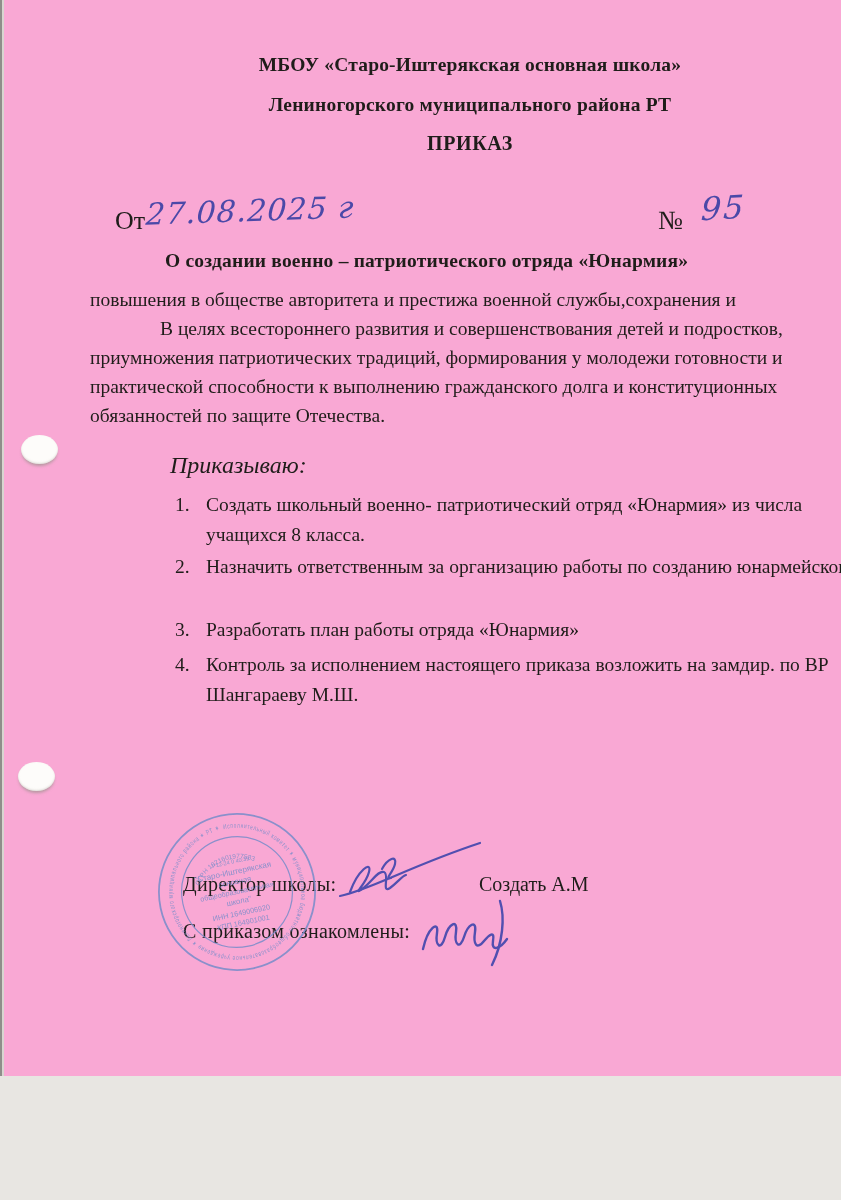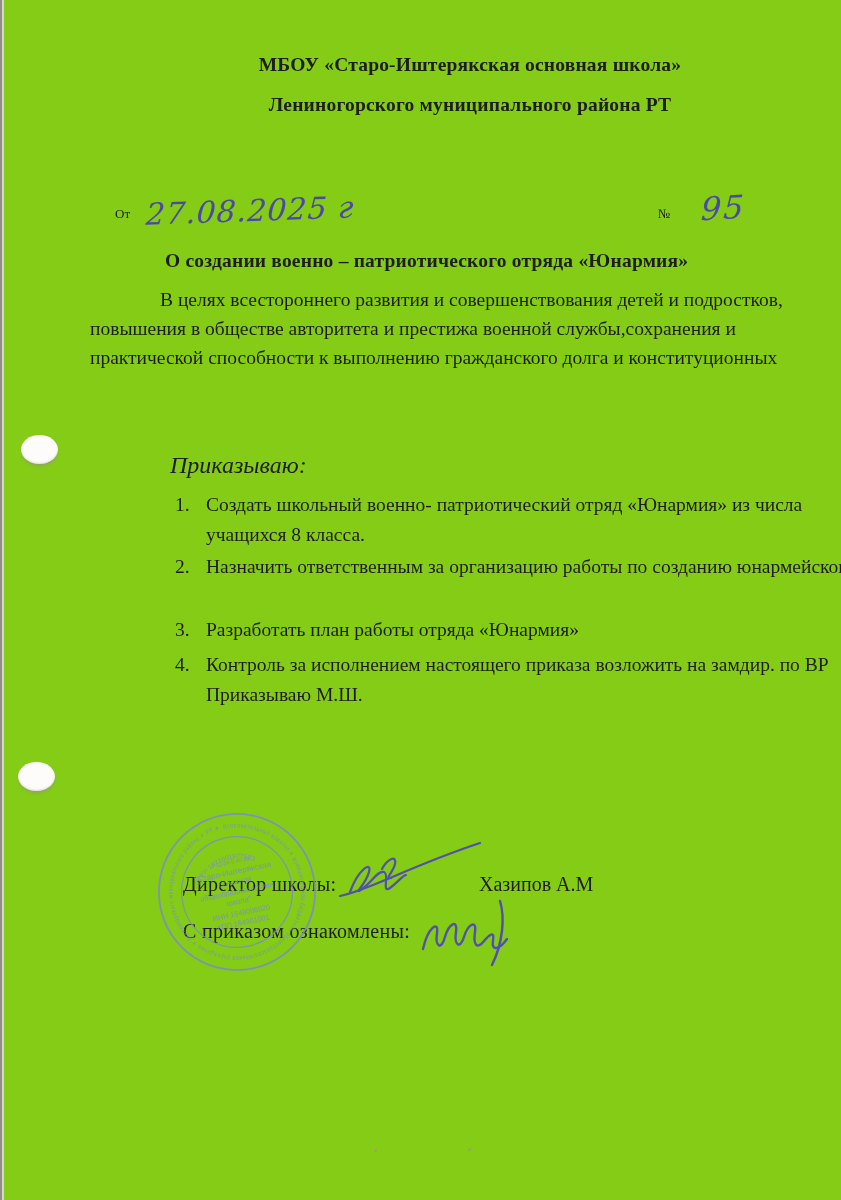--- a/index.html
+++ b/index.html
@@ -1,19 +1,19 @@
 <!DOCTYPE html>
 <html lang="ru"><head>
 <meta charset="utf-8">
 <style>
   html,body{margin:0;padding:0;background:#e8e6e2;}
   .page{
     position:relative;
-    width:841px;height:1200px;
-    background:#84cc16;
+    width:841px;height:1076px;
+    background:#f9a8d4;
     overflow:hidden;
     font-family:"Liberation Serif","DejaVu Serif",serif;
     color:#1f1d1a;
   }
   
   .edge-left{position:absolute;left:0;top:0;width:2px;height:100%;background:#8f8d8a;}
   .edge-left2{position:absolute;left:2px;top:0;width:2px;height:100%;background:#d8d5d0;}
 
   
   .hole{
@@ -22,21 +22,21 @@
     box-shadow:0 3px 3px -1px rgba(150,144,136,.65), inset 0 -1px 2px rgba(180,175,168,.4);
   }
   .hole.top{left:21px;top:435px;}
   .hole.bottom{left:18px;top:762px;}
 
   .abs{position:absolute;}
 
   .org-head{left:100px;width:740px;text-align:center;font-weight:bold;font-size:19.5px;letter-spacing:.2px;}
   .doc-title{left:100px;width:740px;text-align:center;font-weight:bold;font-size:20px;letter-spacing:.6px;}
 
-  .printed{font-size:13px;}
+  .printed{font-size:26px;}
   .ink{
     color:#4b49a8;
     font-style:italic;
     font-family:"DejaVu Serif","Liberation Serif",serif;
   }
   .ink-date{left:146px;top:193px;font-size:30px;transform:rotate(-2deg) skewX(-6deg);letter-spacing:1px;}
   .ink-num{left:701px;top:189px;font-size:32px;transform:rotate(-3deg) skewX(-6deg);letter-spacing:2px;}
 
   .subject{left:165px;top:250px;font-weight:bold;font-size:19.5px;letter-spacing:.2px;text-align:center;}
 
@@ -76,32 +76,35 @@
 
 <div class="page">
   <div class="edge-left"></div>
   <div class="edge-left2"></div>
 
   <div class="hole top"></div>
   <div class="hole bottom"></div>
 
   <div class="abs org-head" style="top:54px;">МБОУ «Старо-Иштерякская основная школа»</div>
   <div class="abs org-head" style="top:94px;">Лениногорского муниципального района РТ</div>
+  <div class="abs doc-title" style="top:132px;">ПРИКАЗ</div>
 
   <div class="abs printed" style="left:115px;top:206px;">От</div>
   <div class="abs ink ink-date">27.08.2025 г</div>
   <div class="abs printed" style="left:658px;top:206px;">№</div>
   <div class="abs ink ink-num">95</div>
 
   <div class="abs subject">О создании военно – патриотического отряда «Юнармия»</div>
 
   <div class="abs preamble">
+    <div class="ln">повышения в обществе авторитета и престижа военной службы,сохранения и</div>
     <div class="ln first">В целях всестороннего развития и совершенствования  детей и подростков,</div>
-    <div class="ln">повышения в обществе авторитета и престижа военной службы,сохранения и</div>
+    <div class="ln">приумножения патриотических традиций, формирования у молодежи готовности и</div>
     <div class="ln">практической способности к выполнению гражданского долга и конституционных</div>
+    <div class="ln">обязанностей по защите Отечества.</div>
   </div>
 
   <div class="abs order-lead">Приказываю:</div>
 
   <div class="abs order-list">
     <div class="order-item oi-1">
       <span class="num">1.</span>
       <div class="itext">
         <div class="ln">Создать школьный военно- патриотический отряд «Юнармия» из числа</div>
         <div class="ln">учащихся 8 класса.</div>
@@ -116,21 +119,21 @@
     <div class="order-item oi-3">
       <span class="num">3.</span>
       <div class="itext">
         <div class="ln">Разработать план работы отряда «Юнармия»</div>
       </div>
     </div>
     <div class="order-item oi-4">
       <span class="num">4.</span>
       <div class="itext">
         <div class="ln">Контроль за исполнением настоящего приказа возложить на замдир. по ВР</div>
-        <div class="ln">Приказываю М.Ш.</div>
+        <div class="ln">Шангараеву М.Ш.</div>
       </div>
     </div>
   </div>
 
   <div class="abs stamp-wrap">
     <svg width="168" height="168" viewBox="0 0 170 170">
       <g transform="rotate(-12 85 85)" fill="none" stroke="#7b8dca">
         <circle cx="85" cy="85" r="79" stroke-width="1.8"></circle>
         <circle cx="85" cy="85" r="56" stroke-width="1.2"></circle>
         <defs>
@@ -150,21 +153,21 @@
           <text x="85" y="87" font-size="7.2">общеобразовательная</text>
           <text x="85" y="97" font-size="7.8">школа"</text>
           <text x="85" y="109" font-size="7.4">ИНН 1649006920</text>
           <text x="85" y="119" font-size="7.4">КПП 164901001</text>
         </g>
       </g>
     </svg>
   </div>
 
   <div class="abs sig-label director-label">Директор школы:</div>
-  <div class="abs director-name">Хазипов А.М</div>
+  <div class="abs director-name">Создать А.М</div>
   <div class="abs sig-label ack-label">С приказом ознакомлены:</div>
 
   <div class="abs sig1-wrap">
     <svg width="150" height="70" viewBox="0 0 150 70">
       <g fill="none" stroke="#514fb0" stroke-width="2.2" stroke-linecap="round">
         <path d="M14 54 C22 32 36 22 33 34 C30 46 16 58 26 51 C36 44 42 32 48 34 C54 36 45 56 54 50 C62 44 66 38 70 37"></path>
         <path d="M46 31 C52 20 61 17 59 26 C57 35 48 41 55 40"></path>
         <path d="M4 58 C34 52 74 28 144 5"></path>
       </g>
     </svg>

